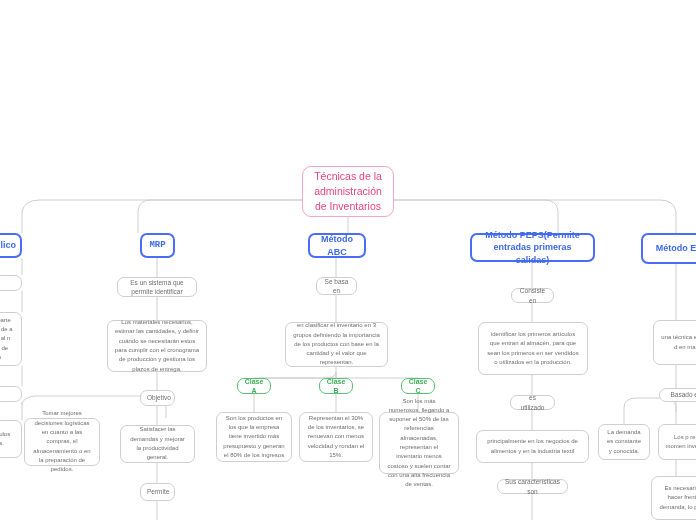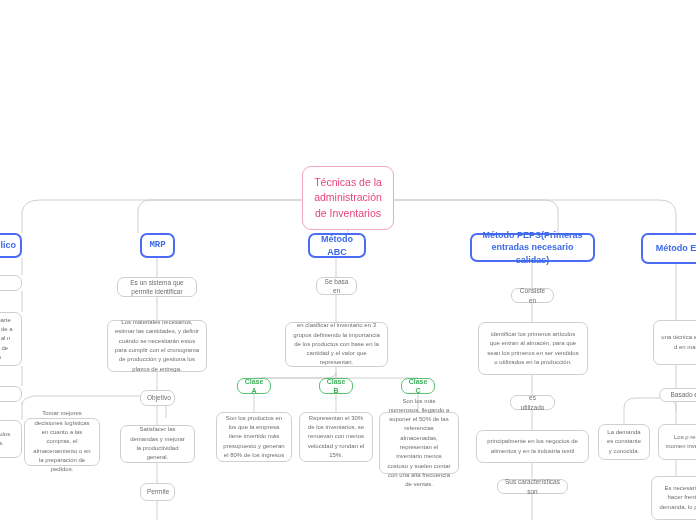--- a/index.html
+++ b/index.html
@@ -142,21 +142,21 @@
 
       <path d="M676,264 L676,320"></path>
       <path d="M676,365 L676,388"></path>
       <path d="M676,402 L676,412"></path>
       <path d="M676,407 Q676,400 664,398 L636,398 Q624,398 624,408 L624,424"></path>
       <path d="M676,407 L676,424"></path>
       <path d="M676,455 L676,476"></path>
     </g>
   </svg>
 
-  <div class="node n-root" style="left:302px; top:166px; width:92px; height:64px;">
+  <div class="node n-root" style="left:302px; top:166px; width:92px; height:51px;">
     <span>Técnicas de la administración de Inventarios</span>
   </div>
 
   <div class="node n-main" style="left:-16px; top:233px; width:38px; height:25px;">
     <span>...lico</span>
   </div>
   <div class="node n-lbl" style="left:-26px; top:275px; width:48px; height:16px;">
     <span>a</span>
   </div>
   <div class="node n-detail" style="left:-34px; top:312px; width:56px; height:54px;">
@@ -216,21 +216,21 @@
   </div>
 
   <div class="node n-class" style="left:401px; top:378px; width:34px; height:16px;">
     <span>Clase C</span>
   </div>
   <div class="node n-detail" style="left:379px; top:412px; width:80px; height:62px;">
     <span>Son los más numerosos, llegando a suponer el 50% de las referencias almacenadas, representan el inventario menos costoso y suelen contar con una alta frecuencia de ventas.</span>
   </div>
 
   <div class="node n-main" style="left:470px; top:233px; width:125px; height:29px;">
-    <span>Método PEPS(Primeras entradas necesario salidas)</span>
+    <span>Método PEPS(Permite entradas primeras salidas)</span>
   </div>
   <div class="node n-lbl" style="left:511px; top:288px; width:43px; height:15px;">
     <span>Consiste en</span>
   </div>
   <div class="node n-detail" style="left:478px; top:322px; width:110px; height:53px;">
     <span>identificar los primeros artículos que entran al almacén, para que sean los primeros en ser vendidos o utilizados en la producción.</span>
   </div>
   <div class="node n-lbl" style="left:510px; top:395px; width:45px; height:15px;">
     <span>es utilizado</span>
   </div>

